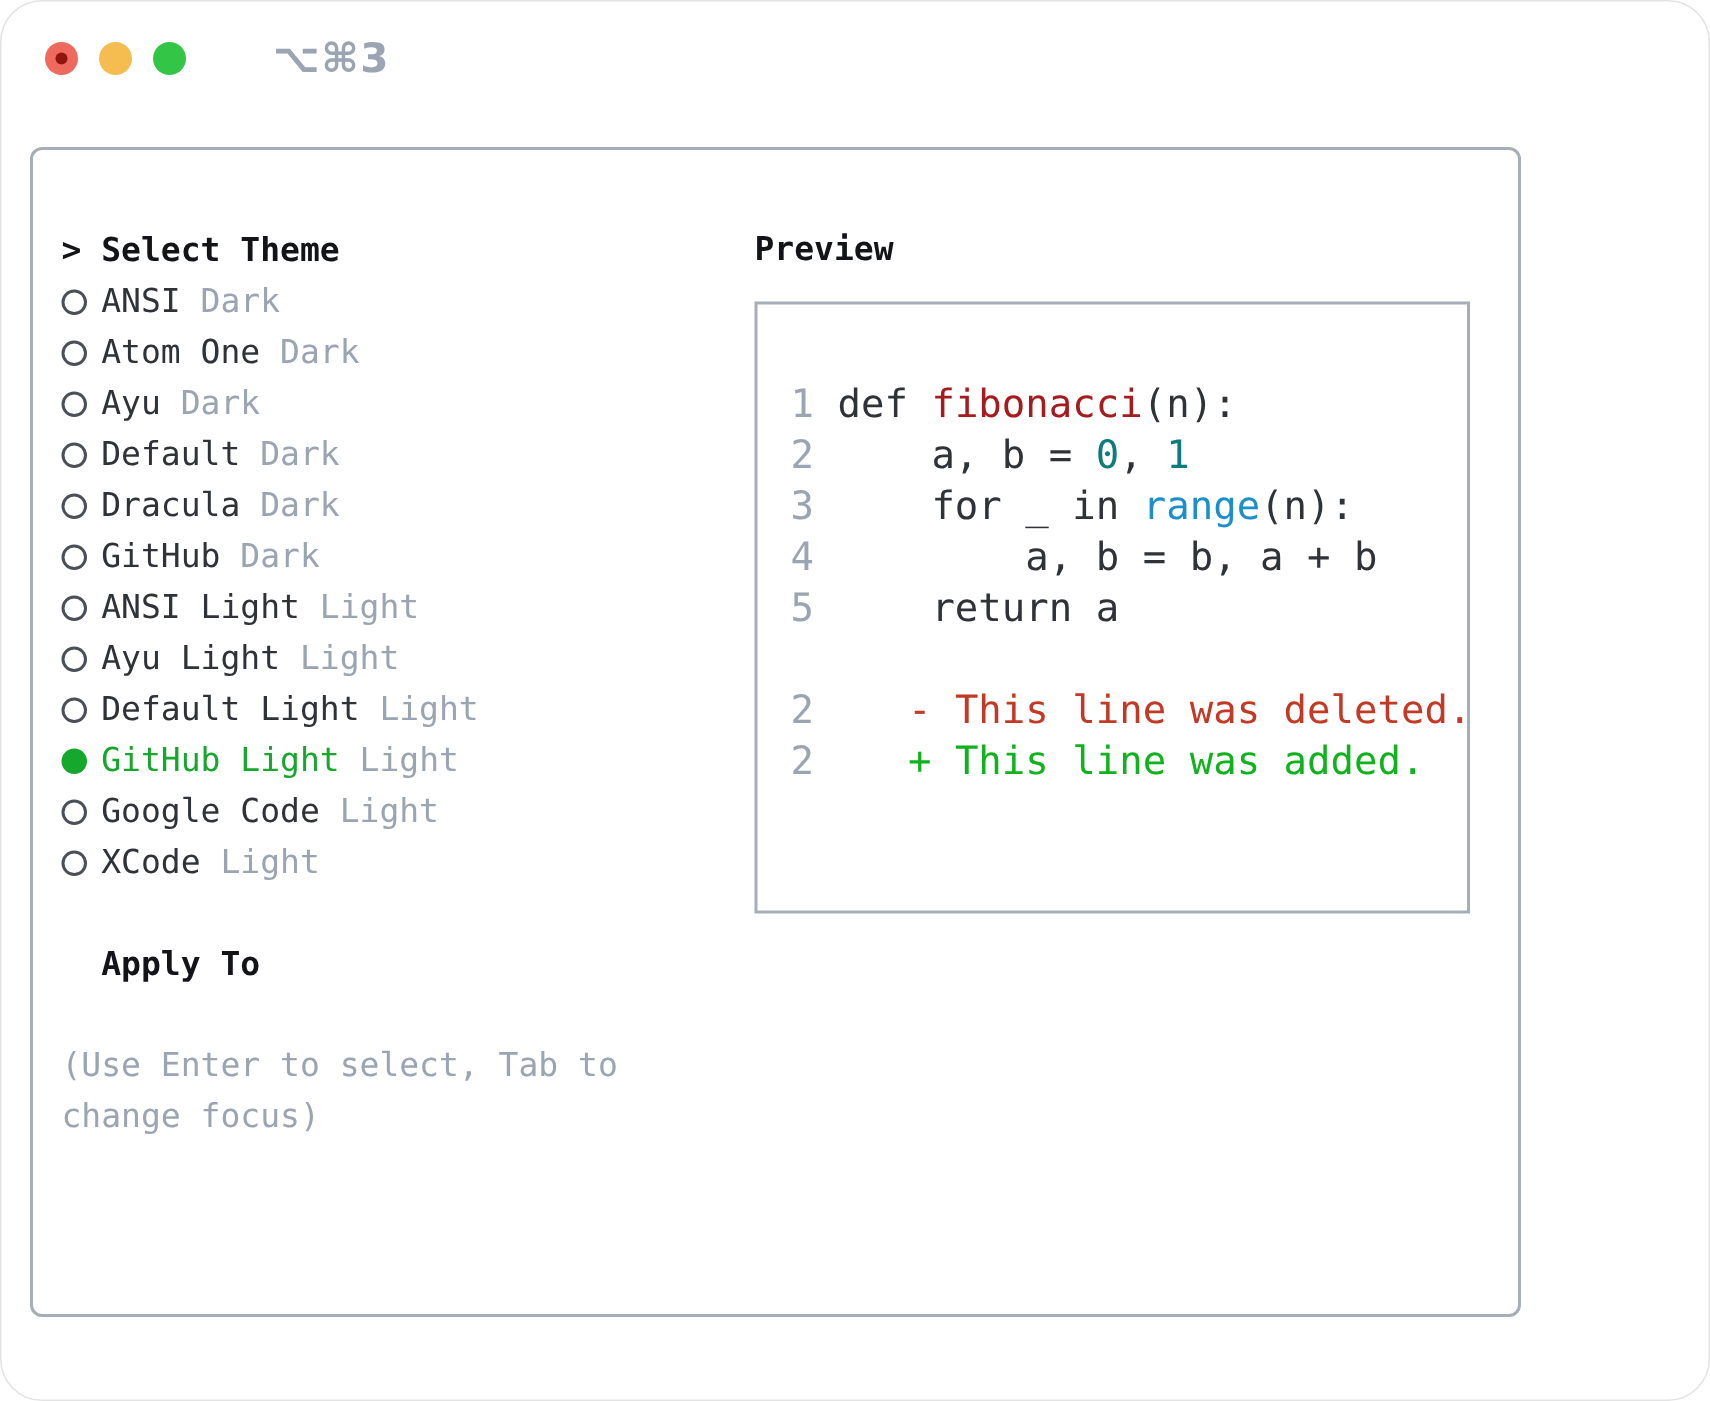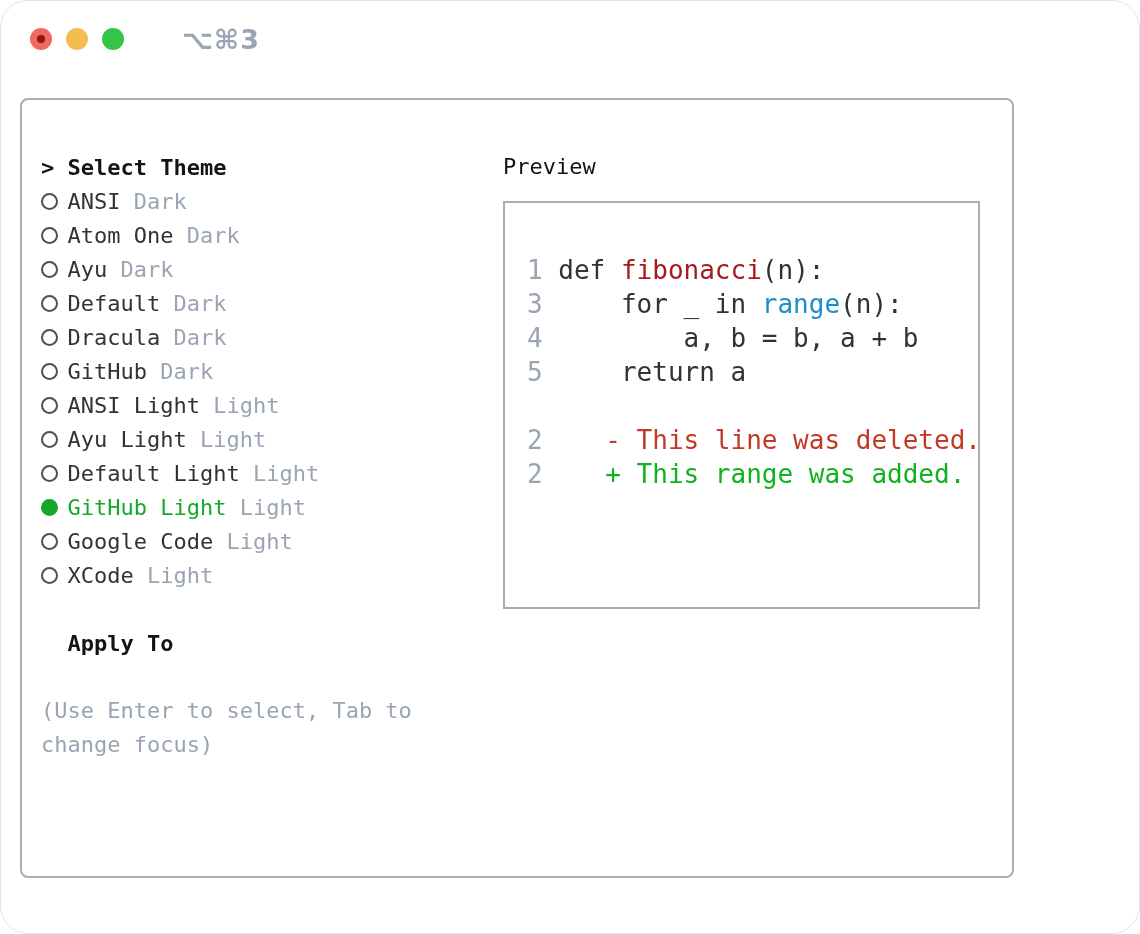--- a/index.html
+++ b/index.html
@@ -56,21 +56,21 @@
   .name{color:var(--text);white-space:pre;}
   .name.sel{color:var(--accent-green);}
   .variant{color:var(--muted);white-space:pre;text-align:right;}
   .spacer{height:34px;}
   .hint{
     color:var(--muted);line-height:34px;max-width:412px;
     white-space:normal;word-break:normal;
   }
   
   .preview-col{position:absolute;left:481px;top:50px;}
-  .preview-heading{height:34px;line-height:34px;font-weight:normal;color:var(--heading);font-size:22px;white-space:pre;}
+  .preview-heading{height:34px;line-height:34px;font-weight:bold;color:var(--heading);font-size:22px;white-space:pre;}
   .preview-box{
     margin-top:17px;width:477px;height:408px;box-sizing:border-box;
     border:2px solid var(--panel-border);
     padding:50px 0 0 22px;overflow:hidden;background:#ffffff;
   }
   .pline{height:34px;line-height:34px;font-size:26px;white-space:pre;}
   .seg-ln{color:var(--line-number);}
   .seg-code{color:var(--text);}
   .seg-fn{color:var(--function-red);}
   .seg-num{color:var(--number-teal);}
@@ -122,23 +122,24 @@
 
       <div class="spacer"></div>
 
       <div class="hint">(Use Enter to select, Tab to change focus)</div>
     </div>
 
     <div class="preview-col">
       <div class="preview-heading">Preview</div>
       <div class="preview-box" id="preview-box">
           <div class="pline"><span class="seg-ln">1 </span><span class="seg-code">def </span><span class="seg-fn">fibonacci</span><span class="seg-code">(n):</span></div>
+          <div class="pline"><span class="seg-ln">2 </span><span class="seg-code">    a, b = </span><span class="seg-num">0</span><span class="seg-code">, </span><span class="seg-num">1</span></div>
           <div class="pline"><span class="seg-ln">3 </span><span class="seg-code">    for _ in </span><span class="seg-blue">range</span><span class="seg-code">(n):</span></div>
           <div class="pline"><span class="seg-ln">4 </span><span class="seg-code">        a, b = b, a + b</span></div>
           <div class="pline"><span class="seg-ln">5 </span><span class="seg-code">    return a</span></div>
           <div class="pline"></div>
           <div class="pline"><span class="seg-ln">2</span><span class="seg-code">    </span><span class="seg-del">- This line was deleted.</span></div>
-          <div class="pline"><span class="seg-ln">2</span><span class="seg-code">    </span><span class="seg-add">+ This range was added.</span></div>
+          <div class="pline"><span class="seg-ln">2</span><span class="seg-code">    </span><span class="seg-add">+ This line was added.</span></div>
         </div>
     </div>
 
   </div>
 </div>
 
 </body></html>

